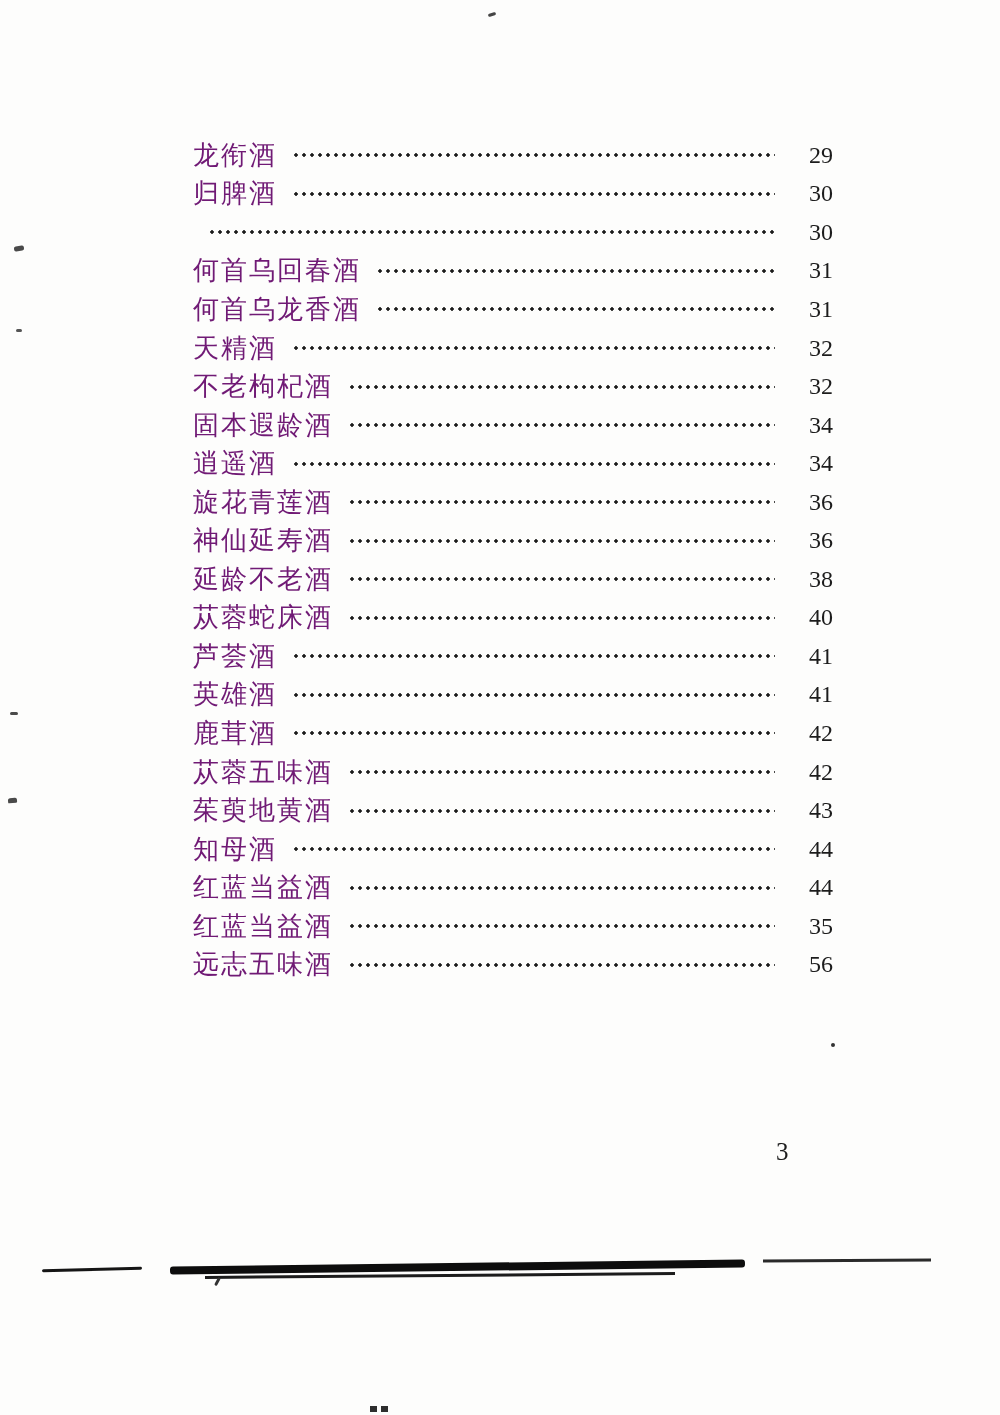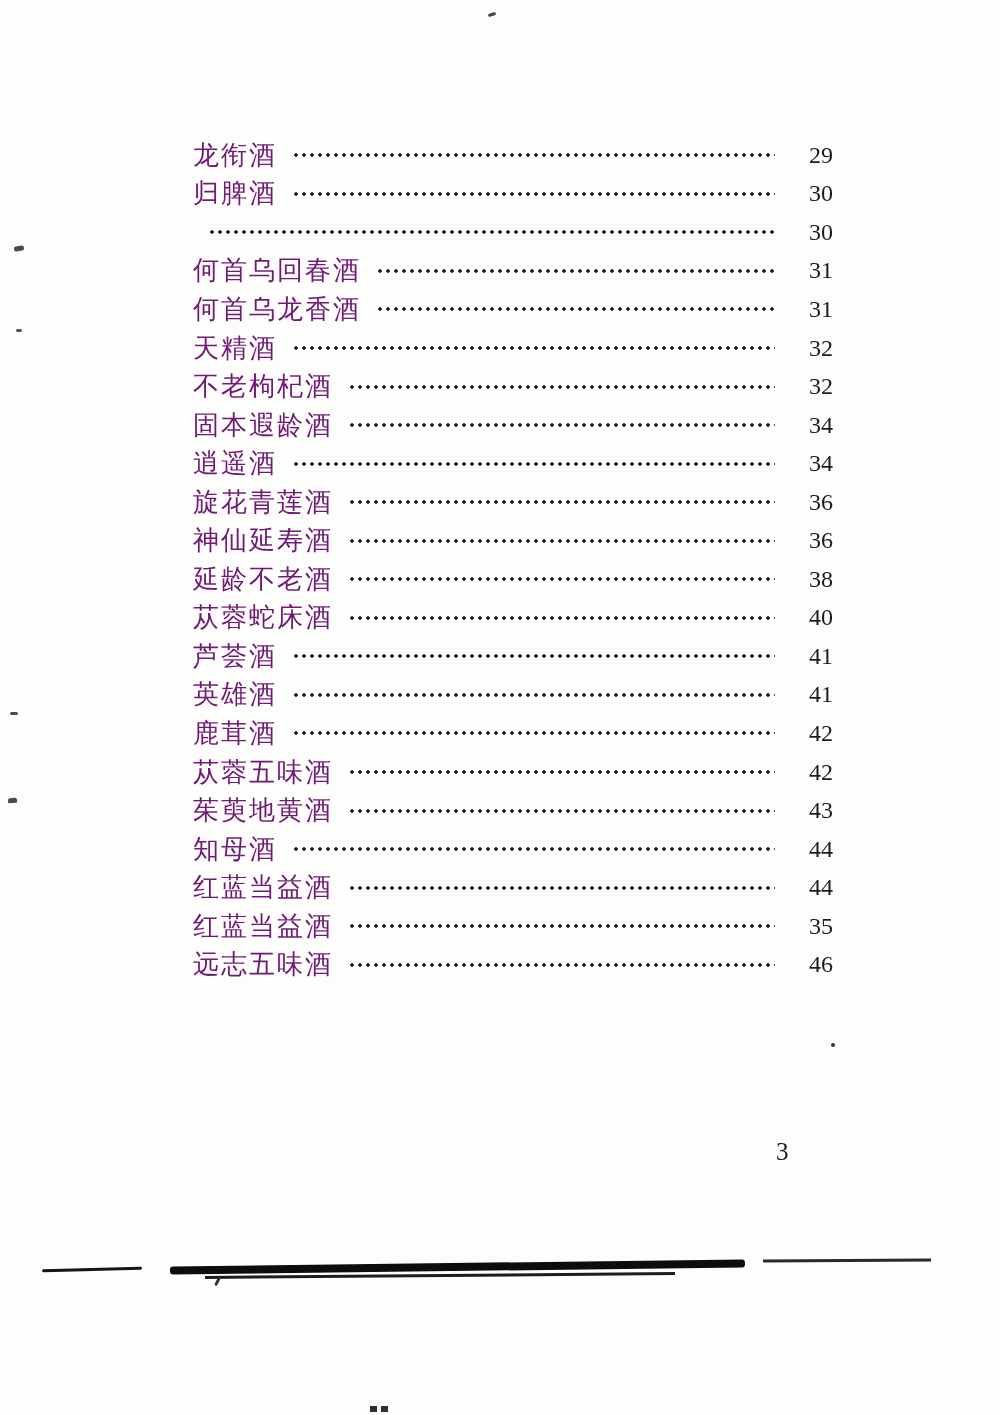--- a/index.html
+++ b/index.html
@@ -186,21 +186,21 @@
         <span class="toc-page">44</span>
       </div>
       <div class="toc-row">
         <span class="toc-title">红蓝当益酒</span>
         <span class="toc-leader"></span>
         <span class="toc-page">35</span>
       </div>
       <div class="toc-row">
         <span class="toc-title">远志五味酒</span>
         <span class="toc-leader"></span>
-        <span class="toc-page">46</span>
+        <span class="toc-page">56</span>
       </div>
     </div>
 
   <div class="art dot-after-44"></div>
 
   <div class="folio">3</div>
 
   <div class="art art-line-left"></div>
   <div class="art art-line-main"></div>
   <div class="art art-line-main2"></div>

